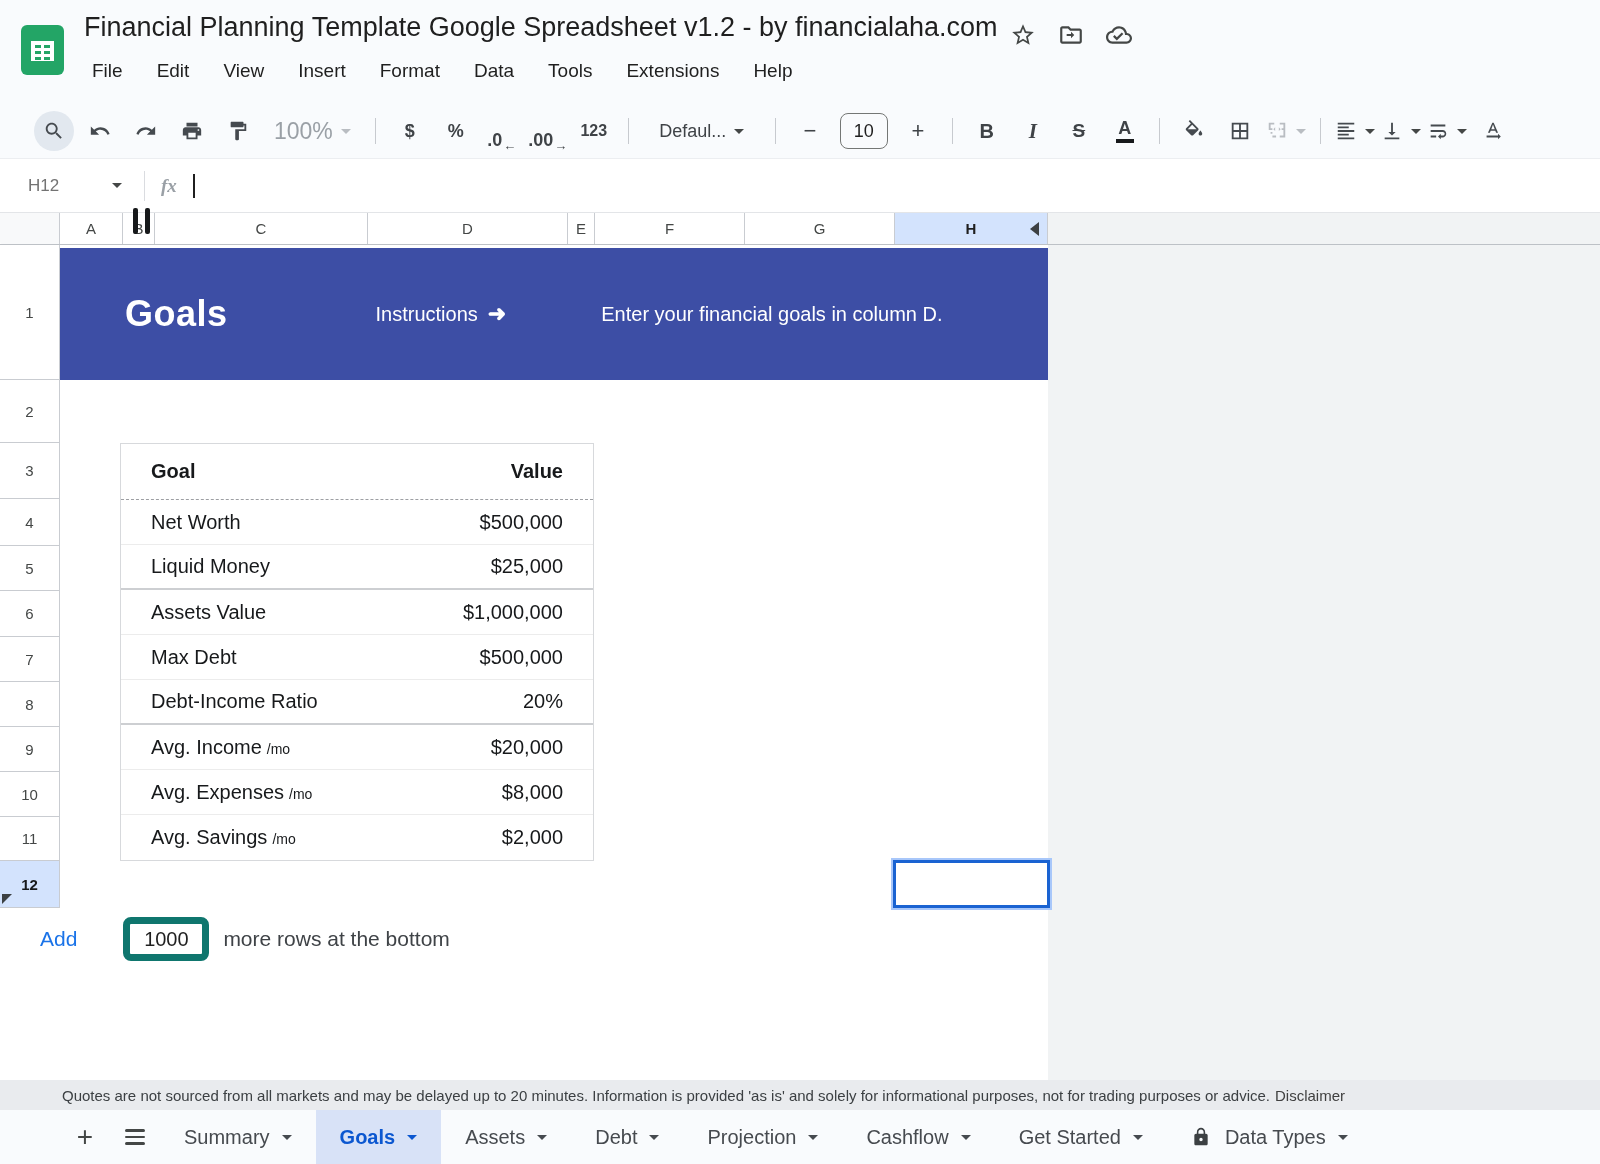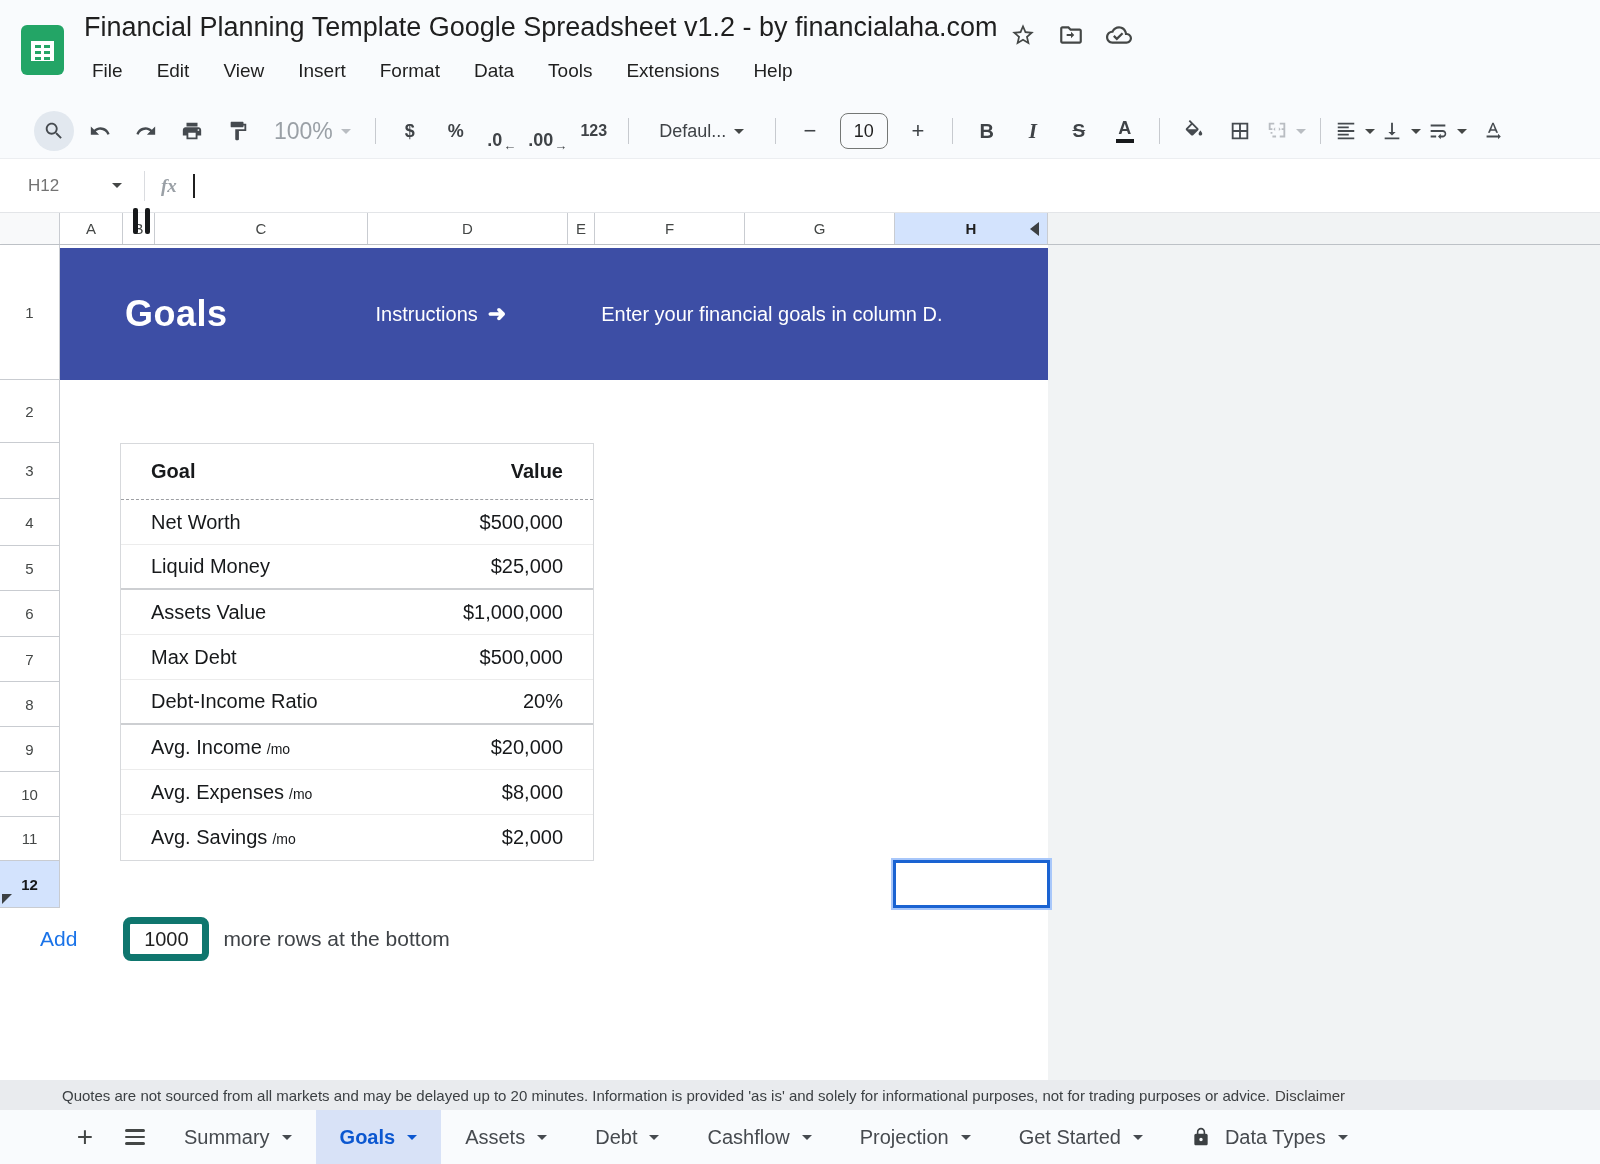--- a/index.html
+++ b/index.html
@@ -360,25 +360,25 @@
   </div>
   <div class="sheettab">
     <span>Assets</span>
       <span class="car"></span>
   </div>
   <div class="sheettab">
     <span>Debt</span>
       <span class="car"></span>
   </div>
   <div class="sheettab">
+    <span>Projection</span>
+      <span class="car"></span>
+  </div>
+  <div class="sheettab">
     <span>Cashflow</span>
-      <span class="car"></span>
-  </div>
-  <div class="sheettab">
-    <span>Projection</span>
       <span class="car"></span>
   </div>
   <div class="sheettab">
     <span>Get Started</span>
       <span class="car"></span>
   </div>
   <div class="sheettab">
     <svg class="lock-ico" viewBox="0 0 24 24">
         <path d="M18 8h-1V6c0-2.76-2.24-5-5-5S7 3.24 7 6v2H6c-1.1 0-2 .9-2 2v10c0 1.1.9 2 2 2h12c1.1 0 2-.9 2-2V10c0-1.1-.9-2-2-2zm-6 9c-1.1 0-2-.9-2-2s.9-2 2-2 2 .9 2 2-.9 2-2 2zm3.1-9H8.9V6c0-1.71 1.39-3.1 3.1-3.1 1.71 0 3.1 1.39 3.1 3.1v2z"></path>
       </svg>

